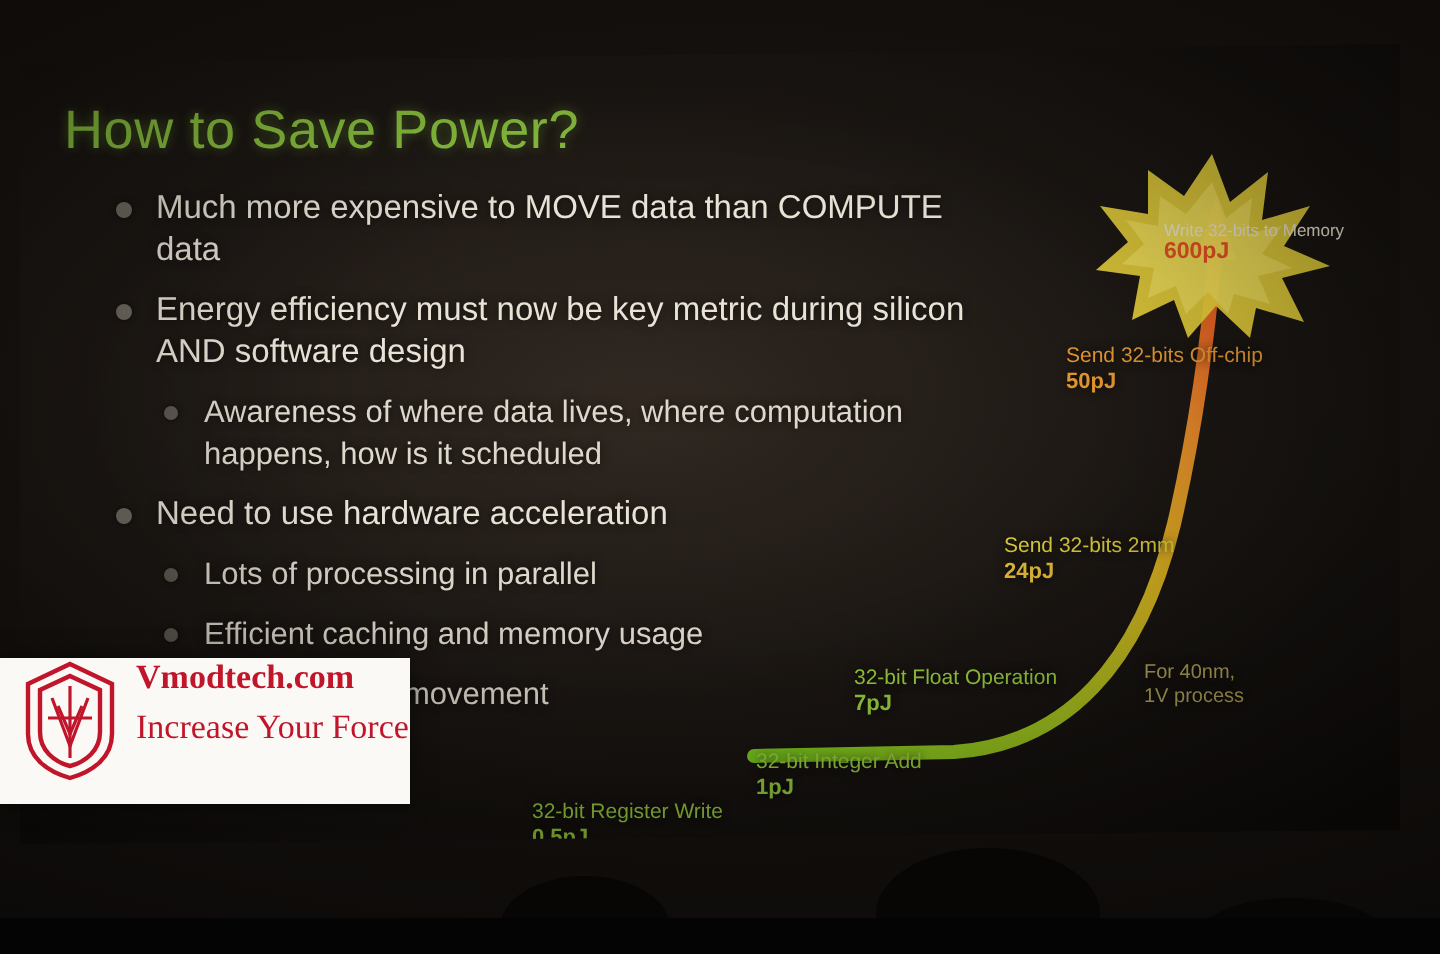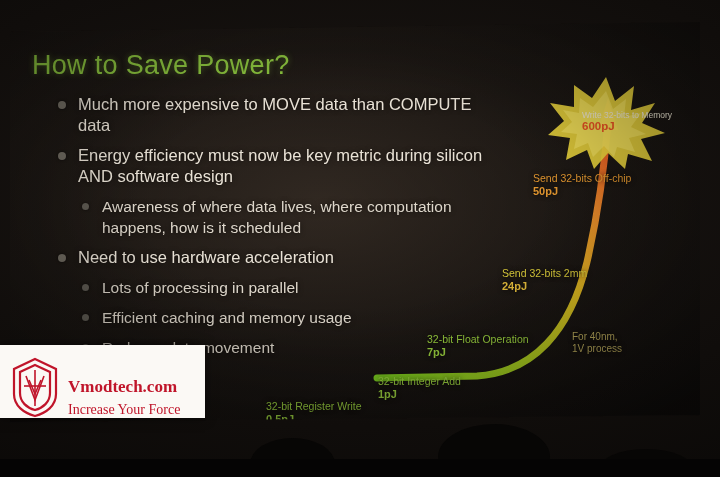--- a/index.html
+++ b/index.html
@@ -43,26 +43,26 @@
   .l-green .name{color:#9bd13f;} .l-green .val{color:#9bd13f;}
   .l-yellow .name{color:#d8c93a;} .l-yellow .val{color:#e0b93a;}
   .l-orange .name{color:#e0952f;} .l-orange .val{color:#e0952f;}
   .l-note{color:#b9a95c;font-size:10px;line-height:12px;}
 
   .star{position:absolute;left:536px;top:55px;width:120px;height:92px;}
   .burst-label{position:absolute;left:572px;top:88px;width:92px;text-align:left;}
   .burst-label .name{color:#e8e2cf;font-size:8.5px;display:block;line-height:10px;}
   .burst-label .val{color:#e04f22;font-size:11.5px;font-weight:bold;display:block;}
 
-  .watermark{position:absolute;left:0px;top:345px;width:205px;height:73px;
-      background:#fbf9f5;display:flex;align-items:flex-end;box-shadow:0 0 10px rgba(0,0,0,.5);}
+  .watermark{position:absolute;left:0px;top:329px;width:205px;height:73px;
+      background:#fbf9f5;display:flex;align-items:flex-start;box-shadow:0 0 10px rgba(0,0,0,.5);}
   .wm-logo{width:62px;height:62px;margin-left:4px;position:relative;}
   .wm-text{margin-left:2px;}
   .wm-title{color:#c0152a;font-size:17px;font-weight:bold;font-family:"Liberation Serif",serif;}
-  .wm-sub{color:#c0152a;font-size:14px;margin-top:5px;font-family:"Liberation Serif",serif;}
+  .wm-sub{color:#c0152a;font-size:17px;margin-top:5px;font-family:"Liberation Serif",serif;}
 
   .corner-note{position:absolute;left:622px;top:402px;color:#4d4239;font-size:6px;letter-spacing:.3px;}
 
   
   .head{position:absolute;background:#070605;border-radius:50% 50% 0 0;}
   .h1{left:250px;top:438px;width:85px;height:52px;}
   .h2{left:438px;top:424px;width:112px;height:66px;}
   .h3{left:598px;top:449px;width:96px;height:42px;}
   .h4{left:96px;top:462px;width:74px;height:30px;}
   .floor{position:absolute;left:0;bottom:0;width:720px;height:18px;background:#050404;}

